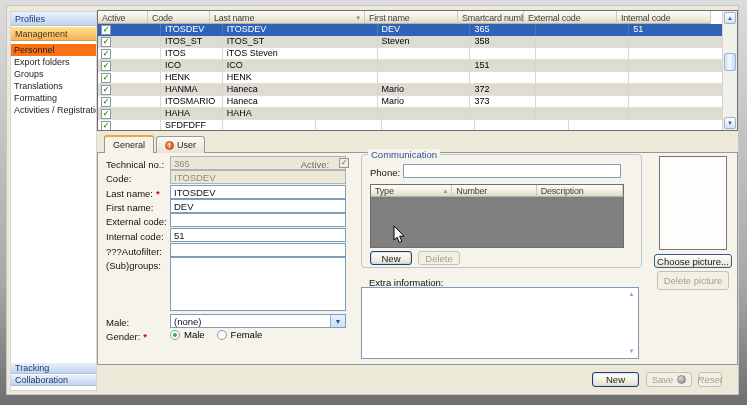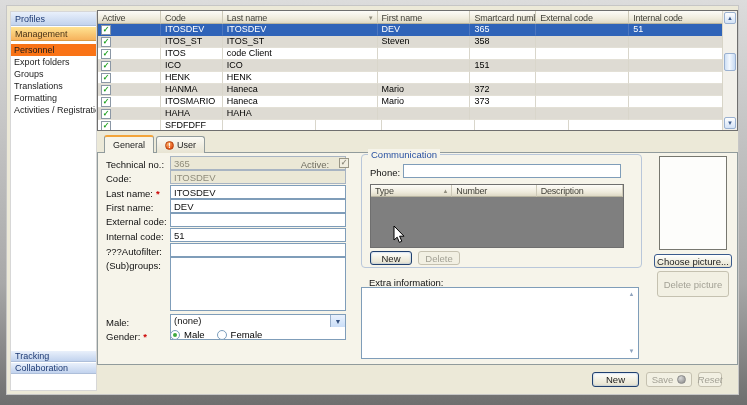--- a/index.html
+++ b/index.html
@@ -45,21 +45,21 @@
 
   
   .panel{position:absolute;left:90px;top:146px;width:641px;height:213px;background:#f6f4ea;border:1px solid #919b9c;box-sizing:border-box;font-size:9.5px;}
   .f-label{position:absolute;color:#111;white-space:nowrap;}
   .req{color:#cc0000;margin-left:3px;font-weight:bold;}
   .tb{position:absolute;box-sizing:border-box;border:1px solid #7f9db9;background:#fff;height:14px;font-size:9.5px;font-family:"Liberation Sans",sans-serif;padding:0 3px;color:#111;}
   .tb:disabled{background:#ebe8d6;color:#8f8c7b;border-color:#a8b4c2;}
   .ta{position:absolute;box-sizing:border-box;border:1px solid #7f9db9;background:#fff;resize:none;font-size:9.5px;font-family:"Liberation Sans",sans-serif;}
   .cb-form{width:10px;height:10px;box-sizing:border-box;background:#f1eee0;border:1px solid #9a9787;font-size:8px;line-height:8px;color:#8e8b7c;text-align:center;font-weight:bold;position:absolute;}
   
-  .combo{position:absolute;box-sizing:border-box;border:1px solid #7f9db9;background:#fff;height:26px;display:flex;align-items:flex-start;}
+  .combo{position:absolute;box-sizing:border-box;border:1px solid #7f9db9;background:#fff;height:14px;display:flex;align-items:center;}
   .combo .val{flex:1;padding-left:3px;font-size:9.5px;color:#111;}
   .combo .drop{width:14px;height:12px;margin-right:0;background:linear-gradient(180deg,#e9f1fd,#cadef7);border-left:1px solid #9ab0cc;display:flex;align-items:center;justify-content:center;font-size:7px;color:#33507f;}
   
   .radio{display:inline-flex;align-items:center;gap:4px;margin-right:12px;}
   .radio .dot{width:10px;height:10px;border-radius:50%;border:1px solid #7b9ebd;background:#fff;box-sizing:border-box;position:relative;}
   .radio.checked .dot:after{content:"";position:absolute;left:2px;top:2px;width:4px;height:4px;border-radius:50%;background:#3faa3f;}
   
   .groupbox{position:absolute;left:263px;top:1px;width:281px;height:114px;border:1px solid #b9c7da;border-radius:4px;box-sizing:border-box;}
   .groupbox .legend{position:absolute;top:-6px;left:6px;background:#f6f4ea;padding:0 3px;color:#2a52a2;font-size:9.5px;}
   .comm-table{position:absolute;left:8px;top:29px;width:254px;height:64px;border:1px solid #6f6f6f;box-sizing:border-box;background:#7f7f7f;font-size:9px;}
@@ -88,28 +88,28 @@
       <div class="sb-list" id="sb-list">
           <div class="sb-item selected">Personnel</div>
           <div class="sb-item">Export folders</div>
           <div class="sb-item">Groups</div>
           <div class="sb-item">Translations</div>
           <div class="sb-item">Formatting</div>
           <div class="sb-item">Activities / Registrations</div>
         </div>
       <div class="sb-footer">
         <div class="sb-header">Tracking</div>
-        <div class="sb-header" style="margin-bottom:16px;">Collaboration</div>
+        <div class="sb-header" style="margin-bottom:4px;">Collaboration</div>
       </div>
     </div>
 
     <div class="grid">
       <div class="grid-inner">
         <div class="grid-header" id="grid-header">
-            <div class="gh-cell" style="width: 63px;">Active</div>
+            <div class="gh-cell" style="width: 50px;">Active</div>
             <div class="gh-cell" style="width: 62px;">Code</div>
             <div class="gh-cell" style="width: 155px;">Last name<span class="sort-glyph">▼</span></div>
             <div class="gh-cell" style="width: 93px;">First name</div>
             <div class="gh-cell" style="width: 66px;">Smartcard number</div>
             <div class="gh-cell" style="width: 93px;">External code</div>
             <div class="gh-cell" style="width: 94px;">Internal code</div>
           </div>
         <div id="grid-body">
             <div class="grid-row selected">
               <div class="g-cell cb-cell" style="width: 63px;">
@@ -131,21 +131,21 @@
               <div class="g-cell" style="width: 93px;">Steven</div>
               <div class="g-cell" style="width: 66px;">358</div>
               <div class="g-cell" style="width: 93px;"></div>
               <div class="g-cell" style="width: 94px;"></div>
             </div>
             <div class="grid-row">
               <div class="g-cell cb-cell" style="width: 63px;">
                 <span class="cb">✓</span>
               </div>
               <div class="g-cell" style="width: 62px;">ITOS</div>
-              <div class="g-cell" style="width: 155px;">code Client</div>
+              <div class="g-cell" style="width: 155px;">iTOS Steven</div>
               <div class="g-cell" style="width: 93px;"></div>
               <div class="g-cell" style="width: 66px;"></div>
               <div class="g-cell" style="width: 93px;"></div>
               <div class="g-cell" style="width: 94px;"></div>
             </div>
             <div class="grid-row shade">
               <div class="g-cell cb-cell" style="width: 63px;">
                 <span class="cb">✓</span>
               </div>
               <div class="g-cell" style="width: 62px;">ICO</div>
@@ -289,21 +289,21 @@
         <button class="btn disabled" style="position:absolute;left:56px;top:96px;width:42px;height:14px;">Delete</button>
       </div>
 
       <span class="f-label" style="left:271px;top:124px;">Extra information:</span>
       <textarea class="ta" style="left: 263px; top: 134px; width: 278px; height: 72px;"></textarea>
       <span class="ta-arrow" style="left:528px;top:136px;">▲</span>
       <span class="ta-arrow" style="left:528px;top:193px;">▼</span>
 
       <div class="pic-box"></div>
       <button class="btn" style="position:absolute;left:556px;top:101px;width:78px;height:14px;">Choose picture...</button>
-      <button class="btn disabled" style="position:absolute;left:559px;top:118px;width:72px;height:26px;">Delete picture</button>
+      <button class="btn disabled" style="position:absolute;left:559px;top:118px;width:72px;height:19px;">Delete picture</button>
     </div>
 
     <button class="btn default footer-btn" style="left:585px;top:366px;width:47px;">New</button>
     <button class="btn disabled footer-btn" style="left:639px;top:366px;width:46px;">
       <span>Save</span>
       <span class="save-dot"></span>
     </button>
     <button class="btn disabled footer-btn" style="left:691px;top:366px;width:24px;font-style:italic;">Reset</button>
 
     <svg class="cursor" style="left:386px;top:219px;" width="12" height="19" viewBox="0 0 12 19">

